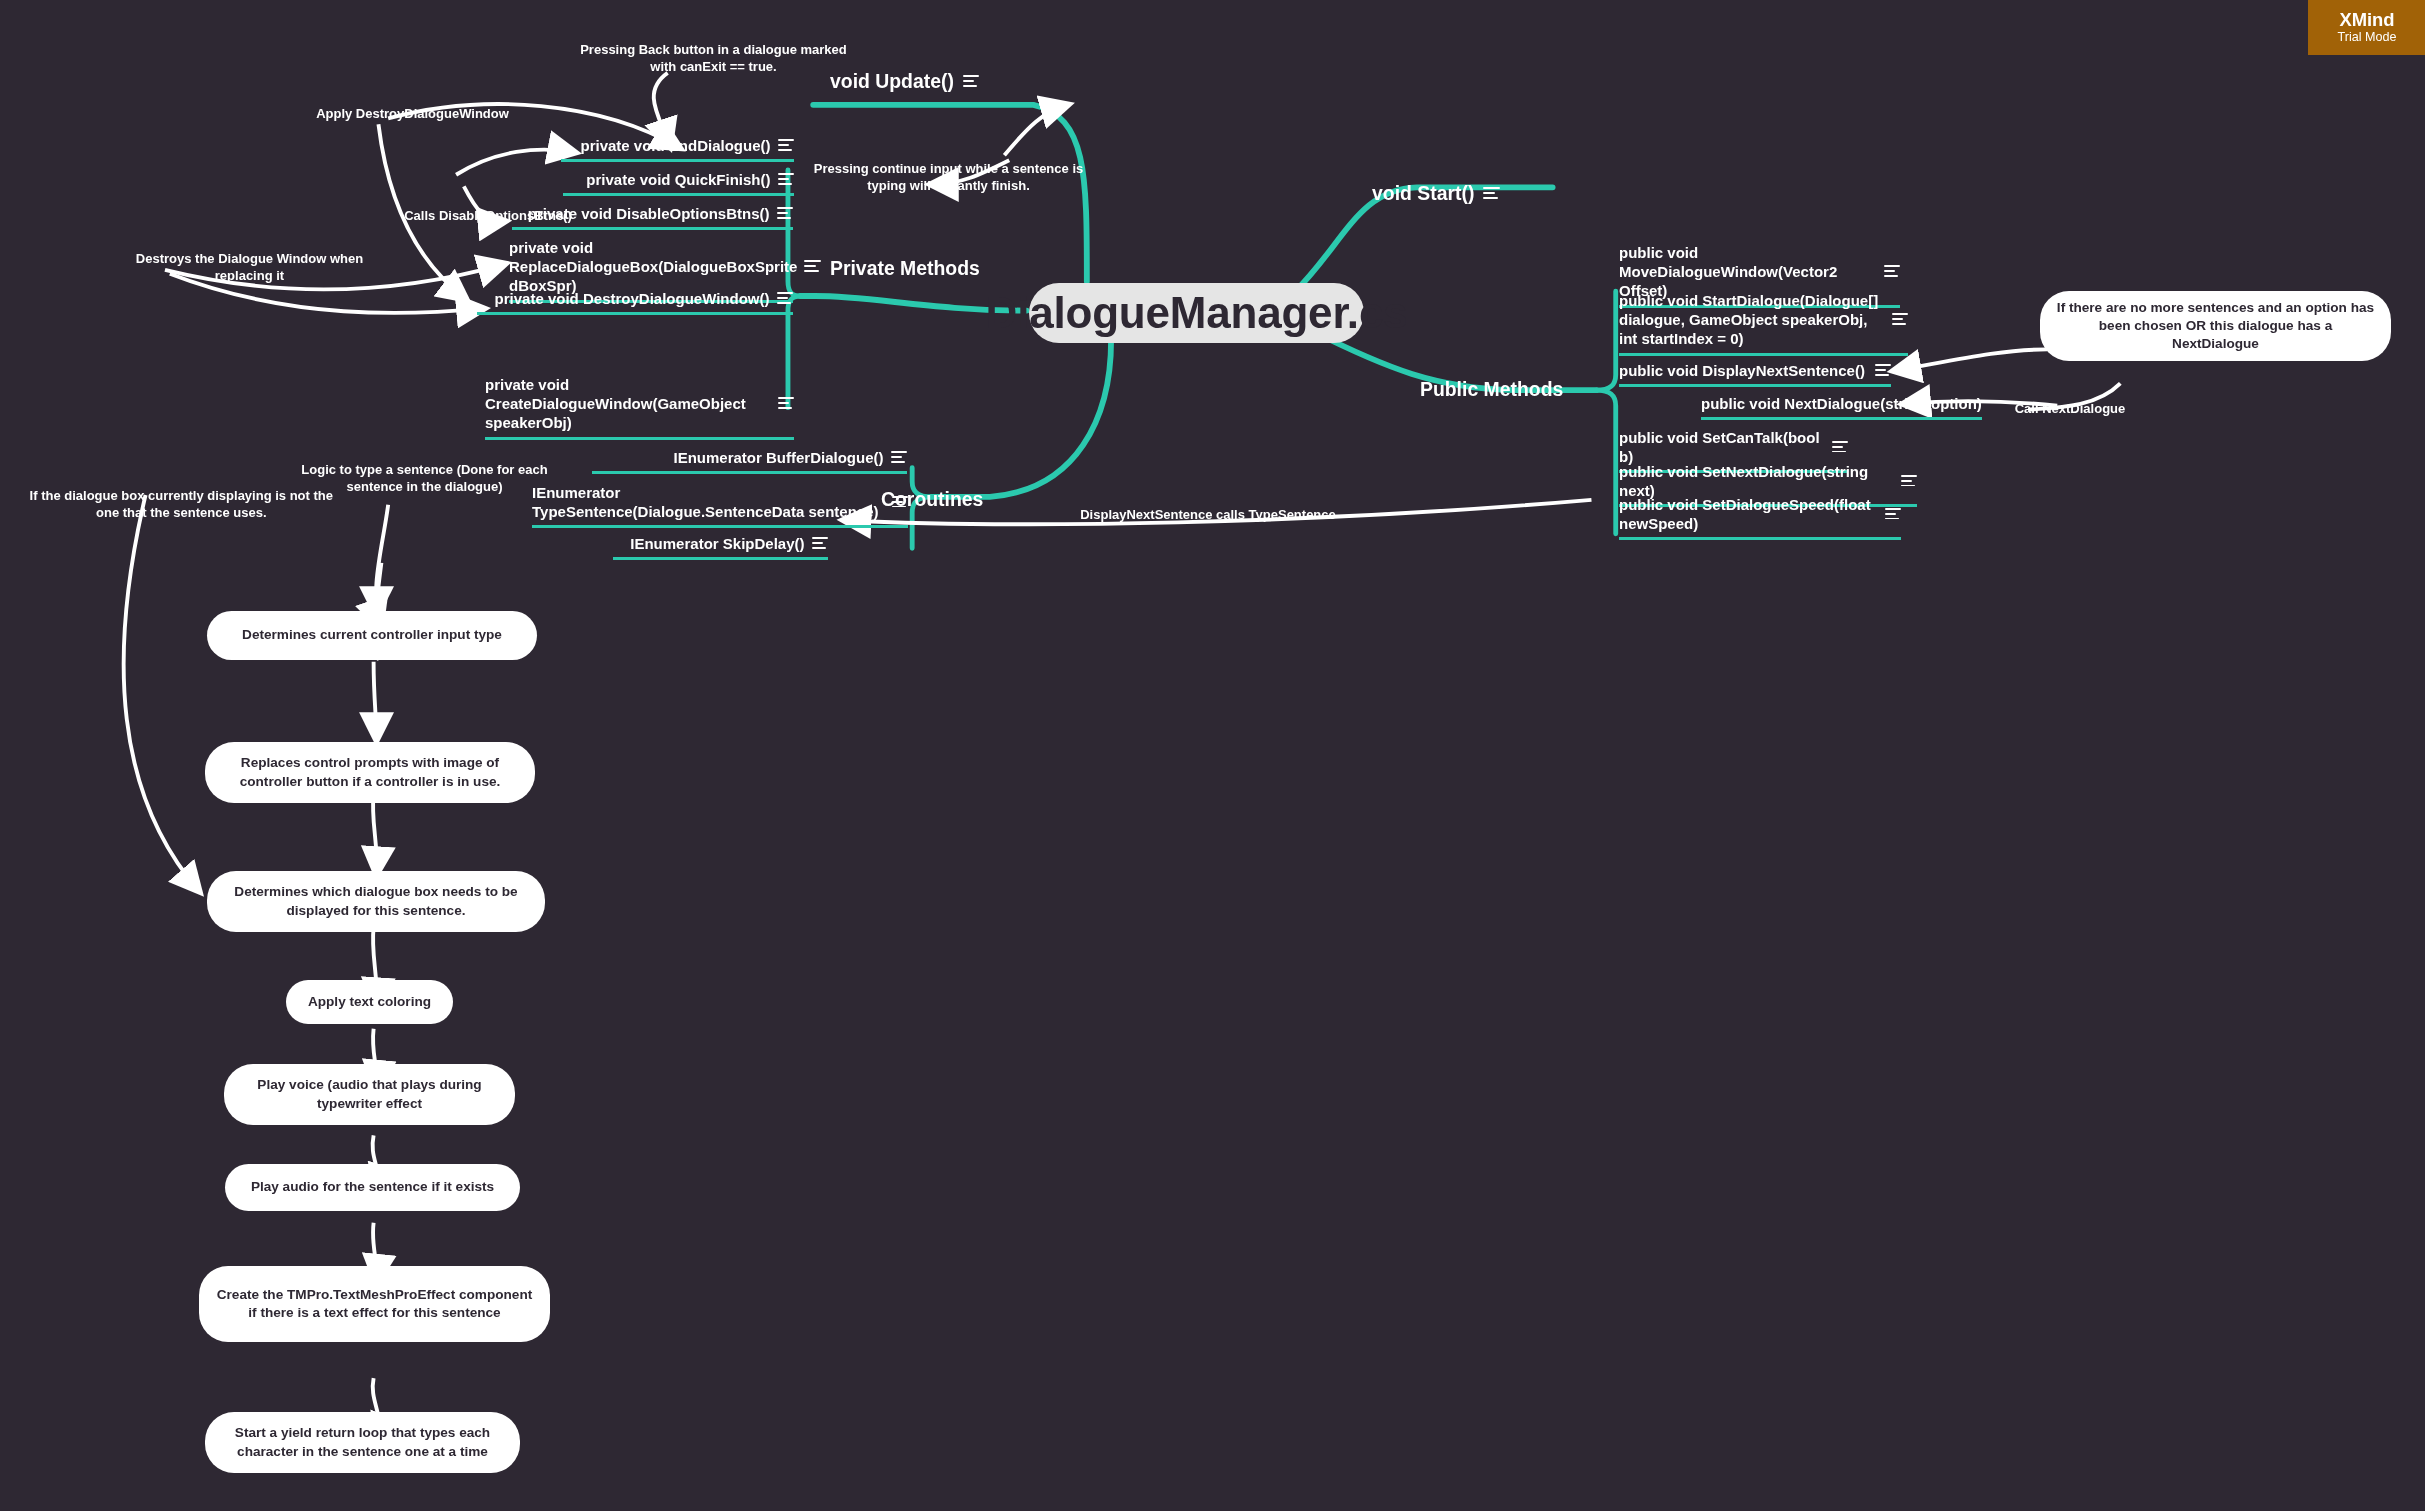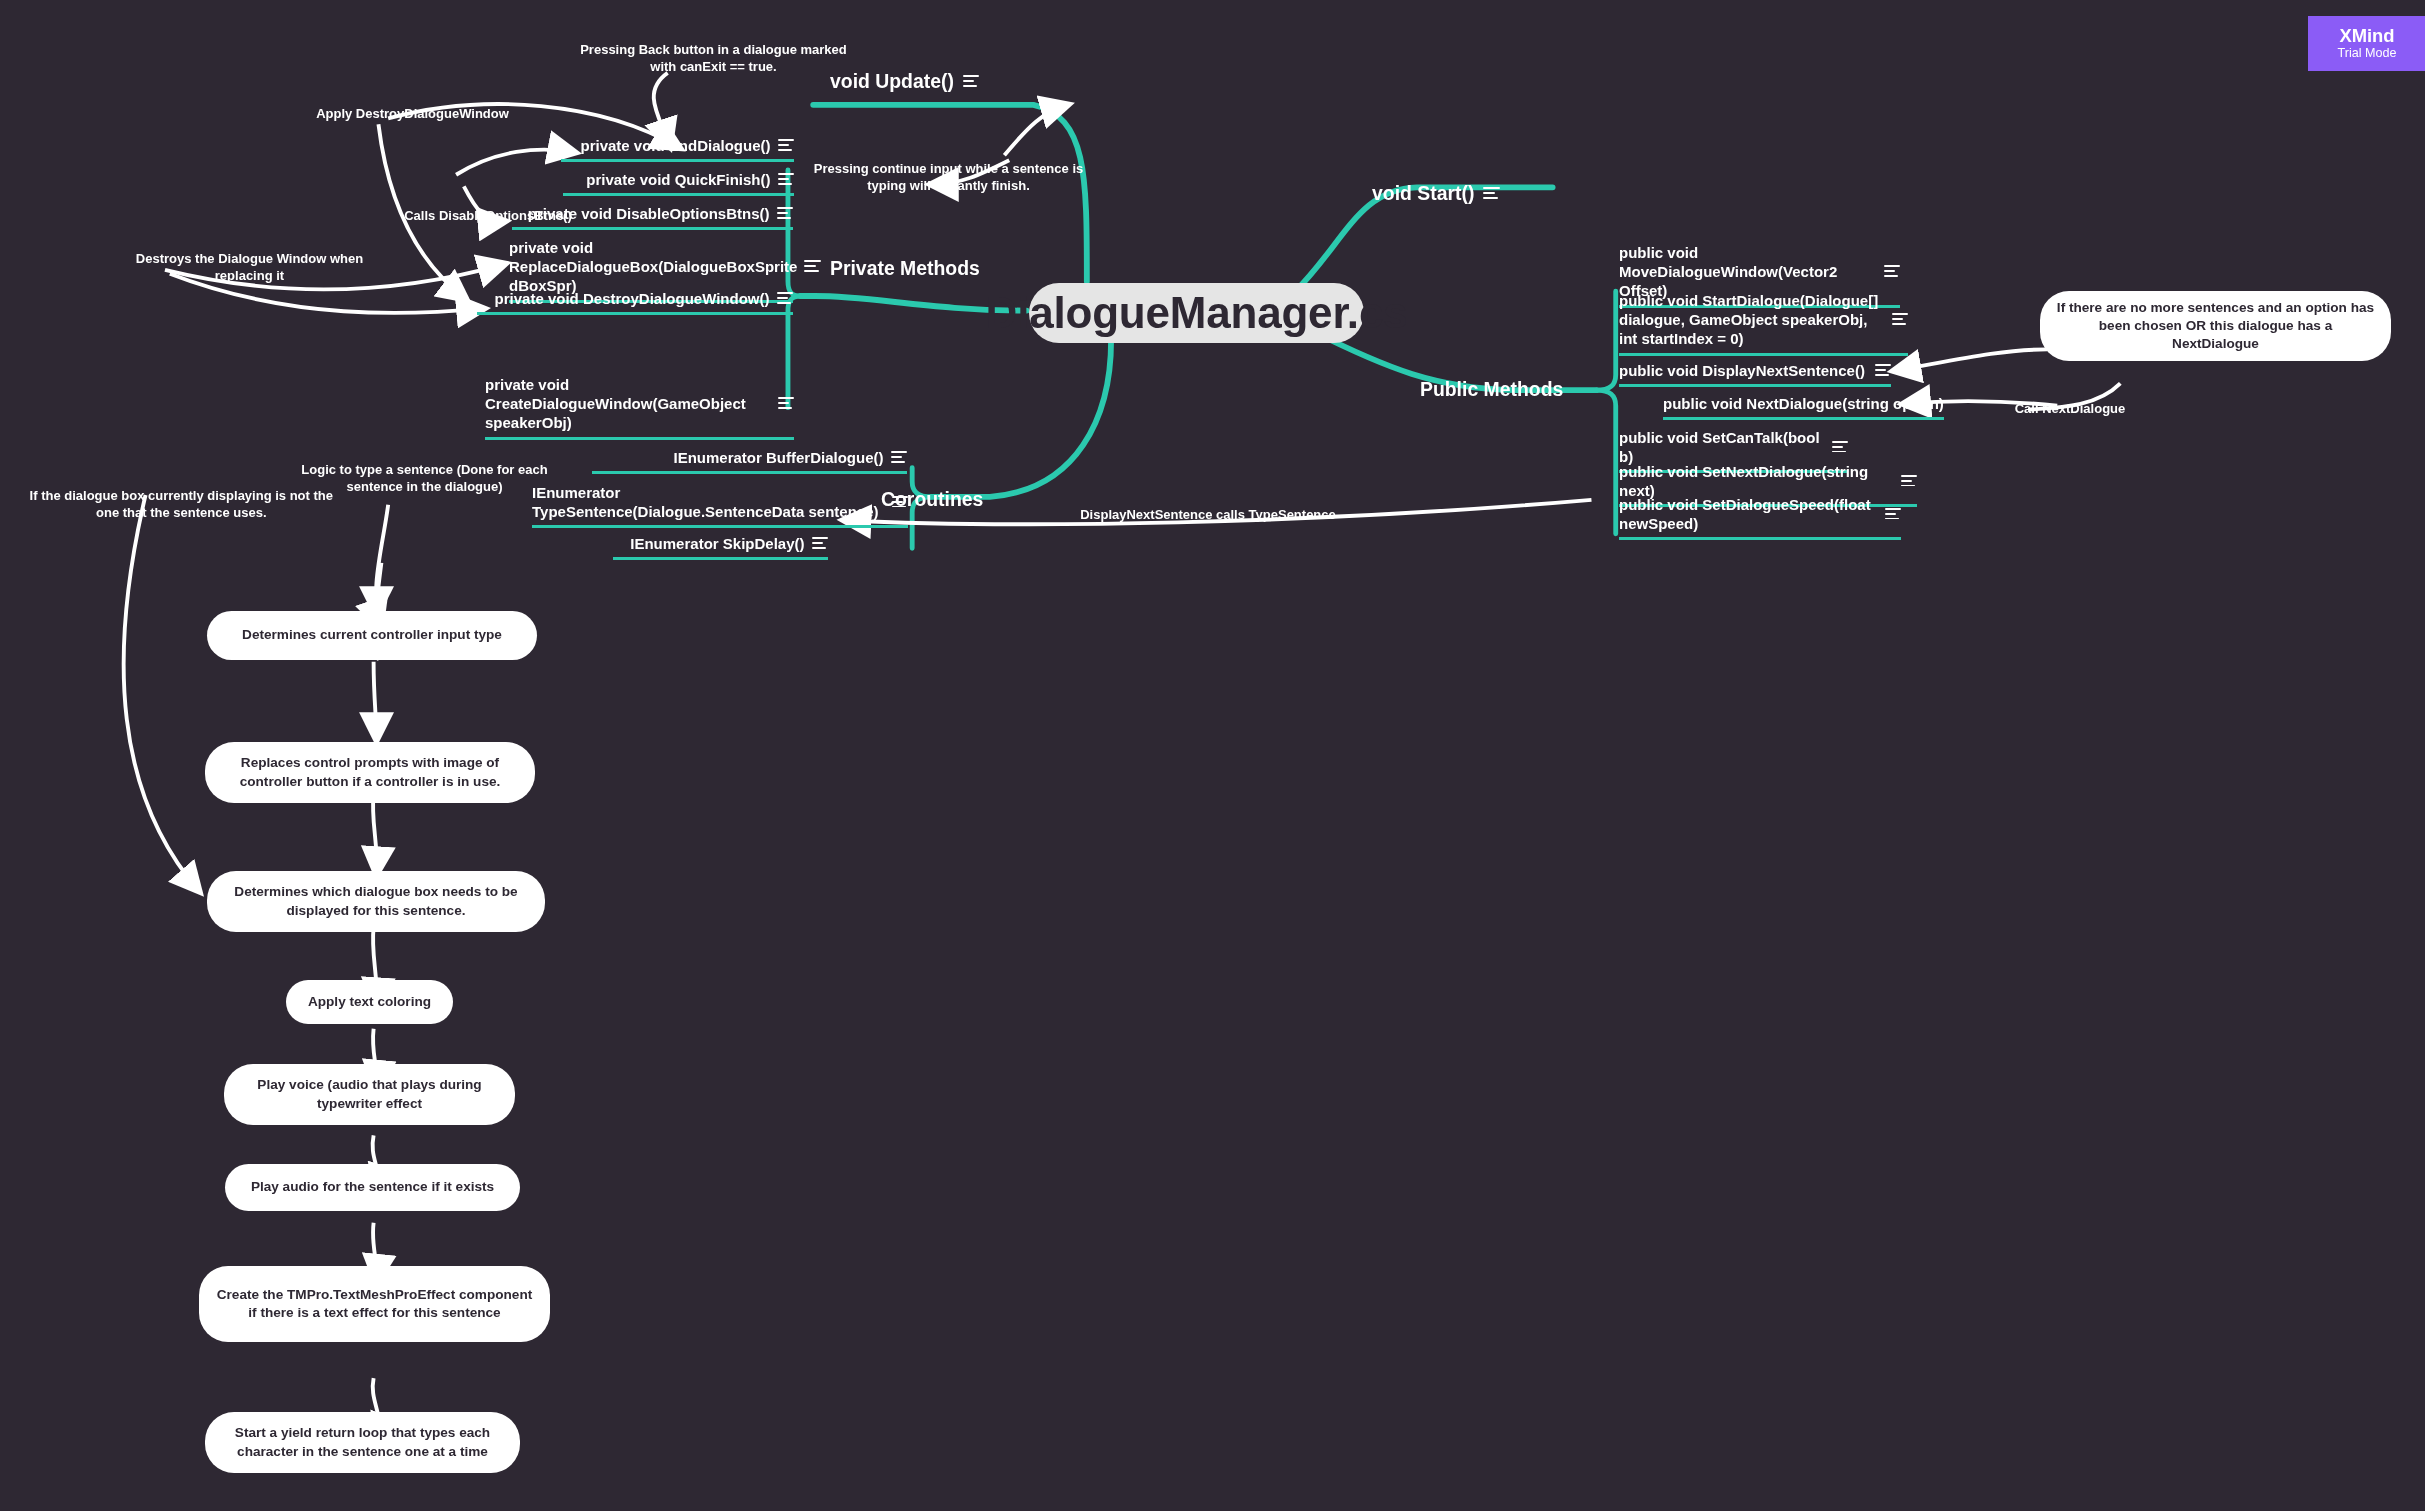--- a/index.html
+++ b/index.html
@@ -113,24 +113,24 @@
     display: flex;
     align-items: center;
     justify-content: center;
     padding: 9.7px 15.5px;
     z-index: 5;
   }
 
   
   .watermark {
     position: absolute;
-    top: 16px; right: 0;
+    top: 0; right: 0;
     width: 118px;
     height: 55px;
-    background: #8b5cf6;
+    background: #a16207;
     color: #FFFFFF;
     display: flex;
     flex-direction: column;
     align-items: center;
     justify-content: center;
     z-index: 20;
   }
   .watermark .wm-title { font-size: 18.4px; font-weight: bold; line-height: 1.05; }
   .watermark .wm-sub   { font-size: 12.6px; line-height: 1.3; }
 </style>
@@ -329,21 +329,21 @@
 
   <div class="topic" style="left:1619px; top:361px; width:272px;">
     <span class="txt">public void DisplayNextSentence()</span>
     <span class="note-icon">
         <i></i>
         <i></i>
         <i></i>
       </span>
   </div>
 
-  <div class="topic" style="left:1663px; top:394px; width:281px;align-items:center;">
+  <div class="topic" style="left:1701px; top:394px; width:281px;align-items:center;">
     <span class="txt">public void NextDialogue(string option)</span>
   </div>
 
   <div class="topic" style="left:1619px; top:428px; width:229px;">
     <span class="txt">public void SetCanTalk(bool b)</span>
     <span class="note-icon">
         <i></i>
         <i></i>
         <i></i>
       </span>

